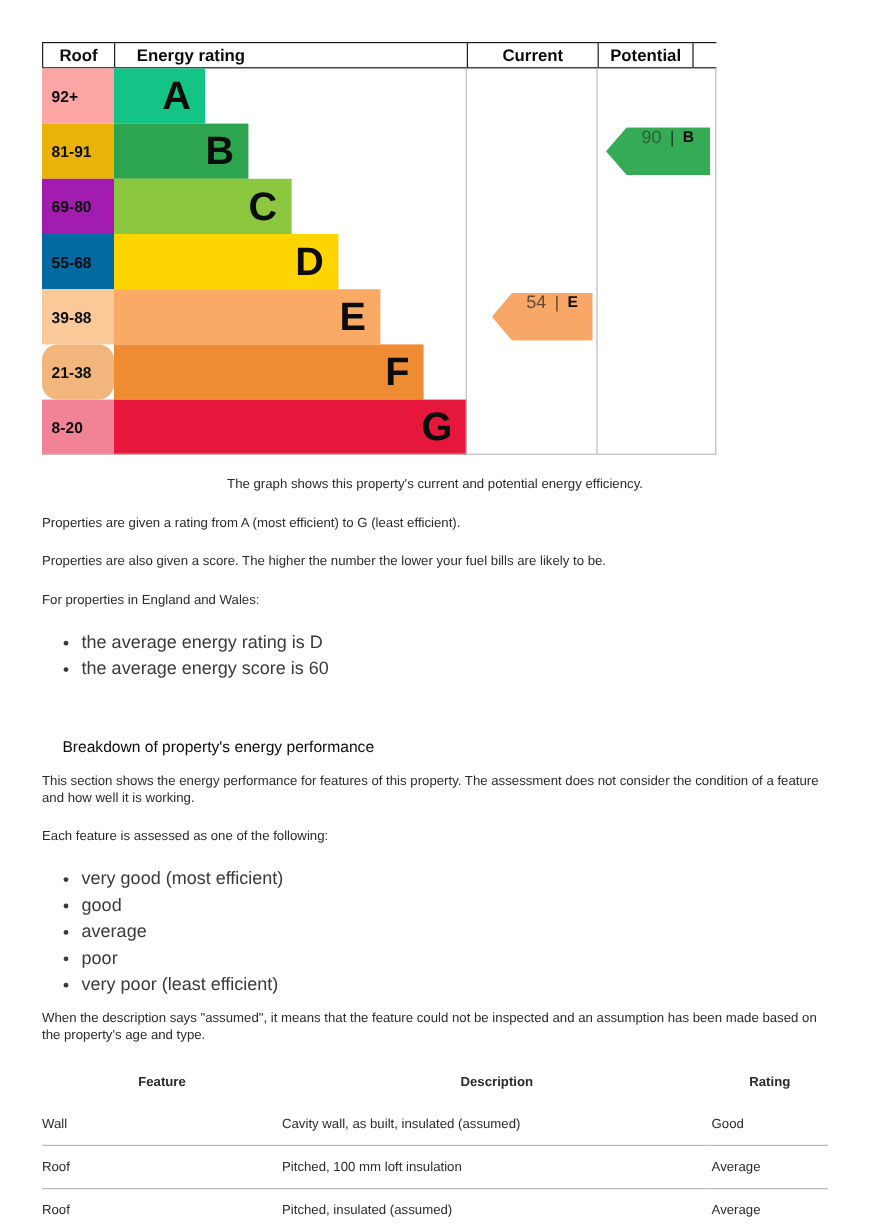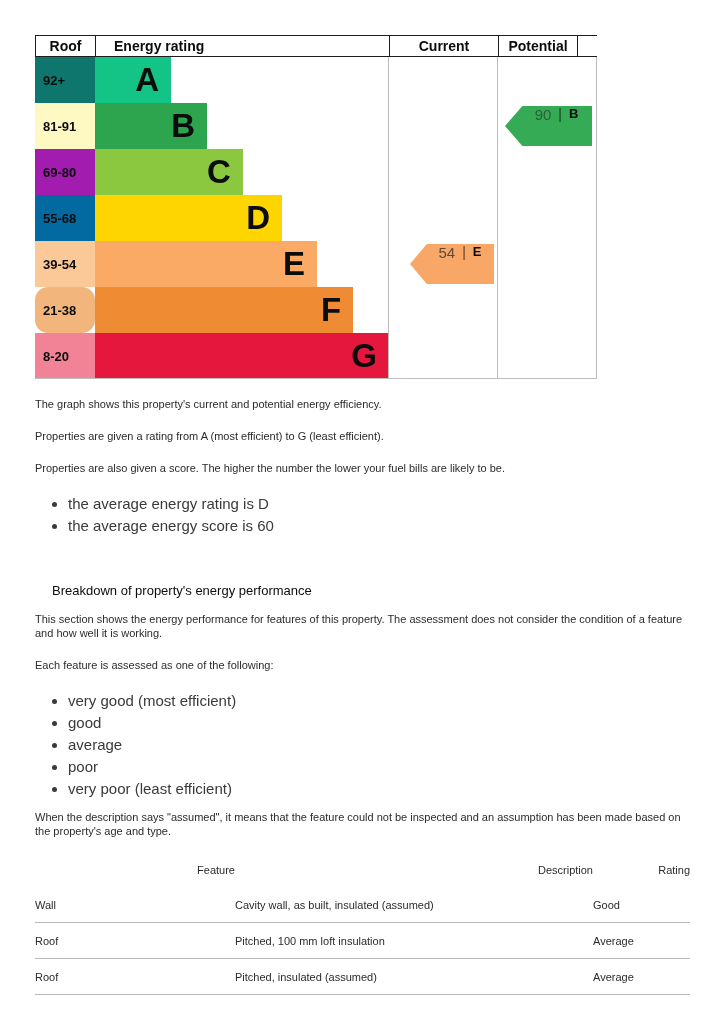--- a/index.html
+++ b/index.html
@@ -39,56 +39,56 @@
            gap: 7px; padding-left: 16px;
            clip-path: polygon(0 50%, 20% 0, 100% 0, 100% 100%, 20% 100%); }
   .arrow-current { left: 375px; width: 84px; }
   .arrow-potential { left: 470px; width: 87px; }
   .arrow-num { font-size: 15px; }
   .arrow-divider { font-size: 14px; color: rgba(0,0,0,0.65); }
   .arrow-letter { font-size: 13px; font-weight: bold; color: #0b0c0c; }
 
   
   .para { font-size: 11px; line-height: 14px; margin: 0 0 18px 0; color: #2b2b2b; }
-  .first-para { margin-top: 18px; }
+  .first-para { margin-top: 18px; text-align: center; }
   ul.big-list { margin: 14px 0 0 0; padding-left: 33px; font-size: 15px; line-height: 22px; color: #3a3a3a; }
   ul.big-list li { margin: 0; }
   .section-heading { font-size: 13px; font-weight: normal; color: #0b0c0c; margin: 46px 0 14px 0; padding-left: 17px; }
   .note-para { margin-top: 10px; margin-bottom: 0; }
 
   
   table.ftable { border-collapse: collapse; width: 655px; font-size: 11px; color: #2b2b2b; margin-top: 14px; }
-  .ftable th { font-weight: normal; text-align: right; }
+  .ftable th { font-weight: bold; text-align: center; }
   .ftable th, .ftable td { padding: 12px 0 11px 0; vertical-align: top; }
   .ftable td { border-bottom: 1px solid #b9b9b9; }
   .col-feature { width: 200px; } .col-desc { width: 358px; } .col-rating { width: 97px; }
 </style>
 </head>
 <body>
 
 <div class="content">
 
   <div class="epc-chart">
     <div class="hdr-row">
       <div class="hdr hdr-score">Roof</div>
       <div class="hdr hdr-rating">Energy rating</div>
       <div class="hdr hdr-current">Current</div>
       <div class="hdr hdr-potential last">Potential</div>
     </div>
 
     <div class="band-row">
-      <div class="score-cell" style="background: #0f766e;">92+</div>
+      <div class="score-cell" style="background: #fca5a5;">92+</div>
       <div class="bar-area">
           <div class="band-bar" style="width: 25.9%; background: rgb(20, 195, 134);">
             <span class="band-letter">A</span>
           </div>
         </div>
     </div>
     <div class="band-row">
-      <div class="score-cell" style="background: #fef9c3;">81-91</div>
+      <div class="score-cell" style="background: #eab308;">81-91</div>
       <div class="bar-area">
           <div class="band-bar" style="width: 38.1%; background: rgb(45, 164, 78);">
             <span class="band-letter">B</span>
           </div>
         </div>
     </div>
     <div class="band-row">
       <div class="score-cell" style="background: #a21caf;">69-80</div>
       <div class="bar-area">
           <div class="band-bar" style="width: 50.3%; background: rgb(139, 200, 63);">
@@ -98,21 +98,21 @@
     </div>
     <div class="band-row">
       <div class="score-cell" style="background: #0369a1;">55-68</div>
       <div class="bar-area">
           <div class="band-bar" style="width: 63.6%; background: rgb(255, 213, 0);">
             <span class="band-letter">D</span>
           </div>
         </div>
     </div>
     <div class="band-row">
-      <div class="score-cell" style="background: rgb(251, 200, 152);">39-54</div>
+      <div class="score-cell" style="background: rgb(251, 200, 152);">39-88</div>
       <div class="bar-area">
           <div class="band-bar" style="width: 75.5%; background: rgb(250, 170, 101);">
             <span class="band-letter">E</span>
           </div>
         </div>
     </div>
     <div class="band-row">
       <div class="score-cell" style="background: rgb(242, 182, 124); border-radius: 13px;">21-38</div>
       <div class="bar-area">
           <div class="band-bar" style="width: 87.8%; background: rgb(238, 139, 51);">
@@ -142,20 +142,21 @@
     <div class="arrow arrow-potential" style="top: 71px; background: rgb(53, 171, 85);">
       <span class="arrow-num" style="color: rgb(47, 94, 62);">90</span>
       <span class="arrow-divider">|</span>
       <span class="arrow-letter">B</span>
     </div>
   </div>
 
   <p class="para first-para">The graph shows this property's current and potential energy efficiency.</p>
   <p class="para">Properties are given a rating from A (most efficient) to G (least efficient).</p>
   <p class="para">Properties are also given a score. The higher the number the lower your fuel bills are likely to be.</p>
+  <p class="para">For properties in England and Wales:</p>
 
   <ul class="big-list">
     <li>the average energy rating is D</li>
     <li>the average energy score is 60</li>
   </ul>
 
   <h2 class="section-heading">Breakdown of property's energy performance</h2>
   <p class="para">This section shows the energy performance for features of this property. The assessment does not consider the condition of a feature and how well it is working.</p>
   <p class="para">Each feature is assessed as one of the following:</p>
 

